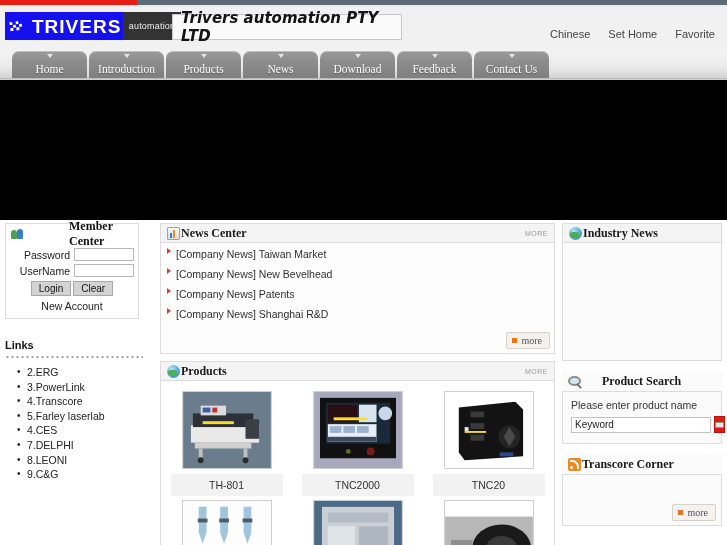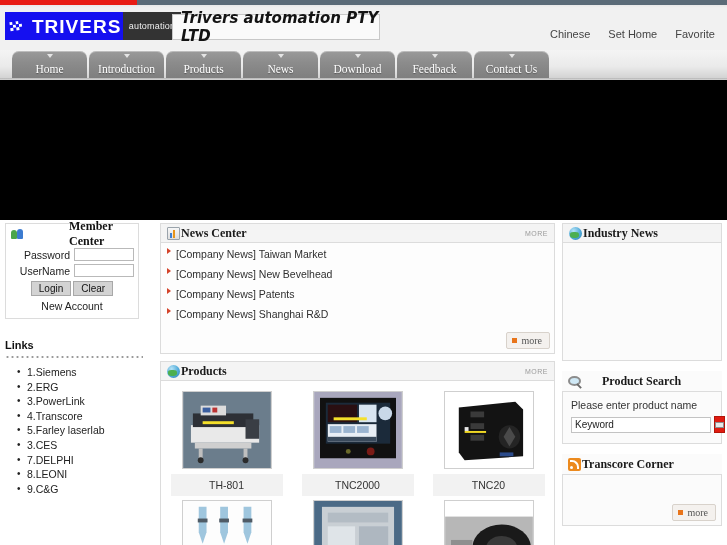--- a/index.html
+++ b/index.html
@@ -22,21 +22,21 @@
   
   .header { position:absolute; top:8px; left:0; width:727px; height:42px; background:#f1f1f1; }
   .logo { position:absolute; top:4px; left:5px; height:28px; display:flex; align-items:stretch; }
   .logo-blue { background:#1510f0; width:118px; display:flex; align-items:center; padding-left:3px; }
   .logo-flag { width:22px; height:16px; flex:0 0 22px; }
   .logo-word { color:#fff; font-size:19px; font-weight:bold; letter-spacing:1px;
      font-family:"Liberation Sans",sans-serif; margin-left:2px; line-height:1; }
   .logo-dark { background:#333333; width:58px; display:flex; align-items:center; justify-content:center; }
   .logo-dark span { color:#f0f0f0; font-size:9px; letter-spacing:.2px; }
 
-  .title-box { position:absolute; top:6px; left:172px; width:208px; height:26px;
+  .title-box { position:absolute; top:6px; left:172px; width:230px; height:26px;
      background:#fafafa; border:1px solid #c8c8c8; display:flex; align-items:center; padding-left:8px; }
   .title-box span { font-family:"DejaVu Sans", sans-serif; font-style:italic; font-weight:bold;
      font-size:15px; color:#141414; }
 
   .toplinks { position:absolute; top:20px; right:12px; display:flex; gap:18px; }
   .toplinks a { color:#444; text-decoration:none; font-size:11px; }
 
   
   .navwrap { position:absolute; top:50px; left:0; width:727px; height:30px;
      background:linear-gradient(to bottom,#f4f4f4 0%,#eaeaea 55%,#cfcfcf 100%); }
@@ -259,26 +259,25 @@
             <button class="gbtn">Login</button>
             <button class="gbtn">Clear</button>
           </div>
           <div class="newacct">New Account</div>
         </div>
       </div>
 
       <div class="links-title">Links</div>
       <div class="dots"></div>
       <ul class="links-list">
-        <li><span>1.Siemens</span></li>
         <li><span>2.ERG</span></li>
         <li><span>3.PowerLink</span></li>
         <li><span>4.Transcore</span></li>
         <li><span>5.Farley laserlab</span></li>
-        <li><span>3.CES</span></li>
+        <li><span>4.CES</span></li>
         <li><span>7.DELPHI</span></li>
         <li><span>8.LEONI</span></li>
         <li><span>9.C&amp;G</span></li>
       </ul>
     </div>
 
     <div class="col-mid">
 
       <div class="panel-head" style="border:1px solid #dcdcdc;">
         <span class="ic ic-chart"></span>

